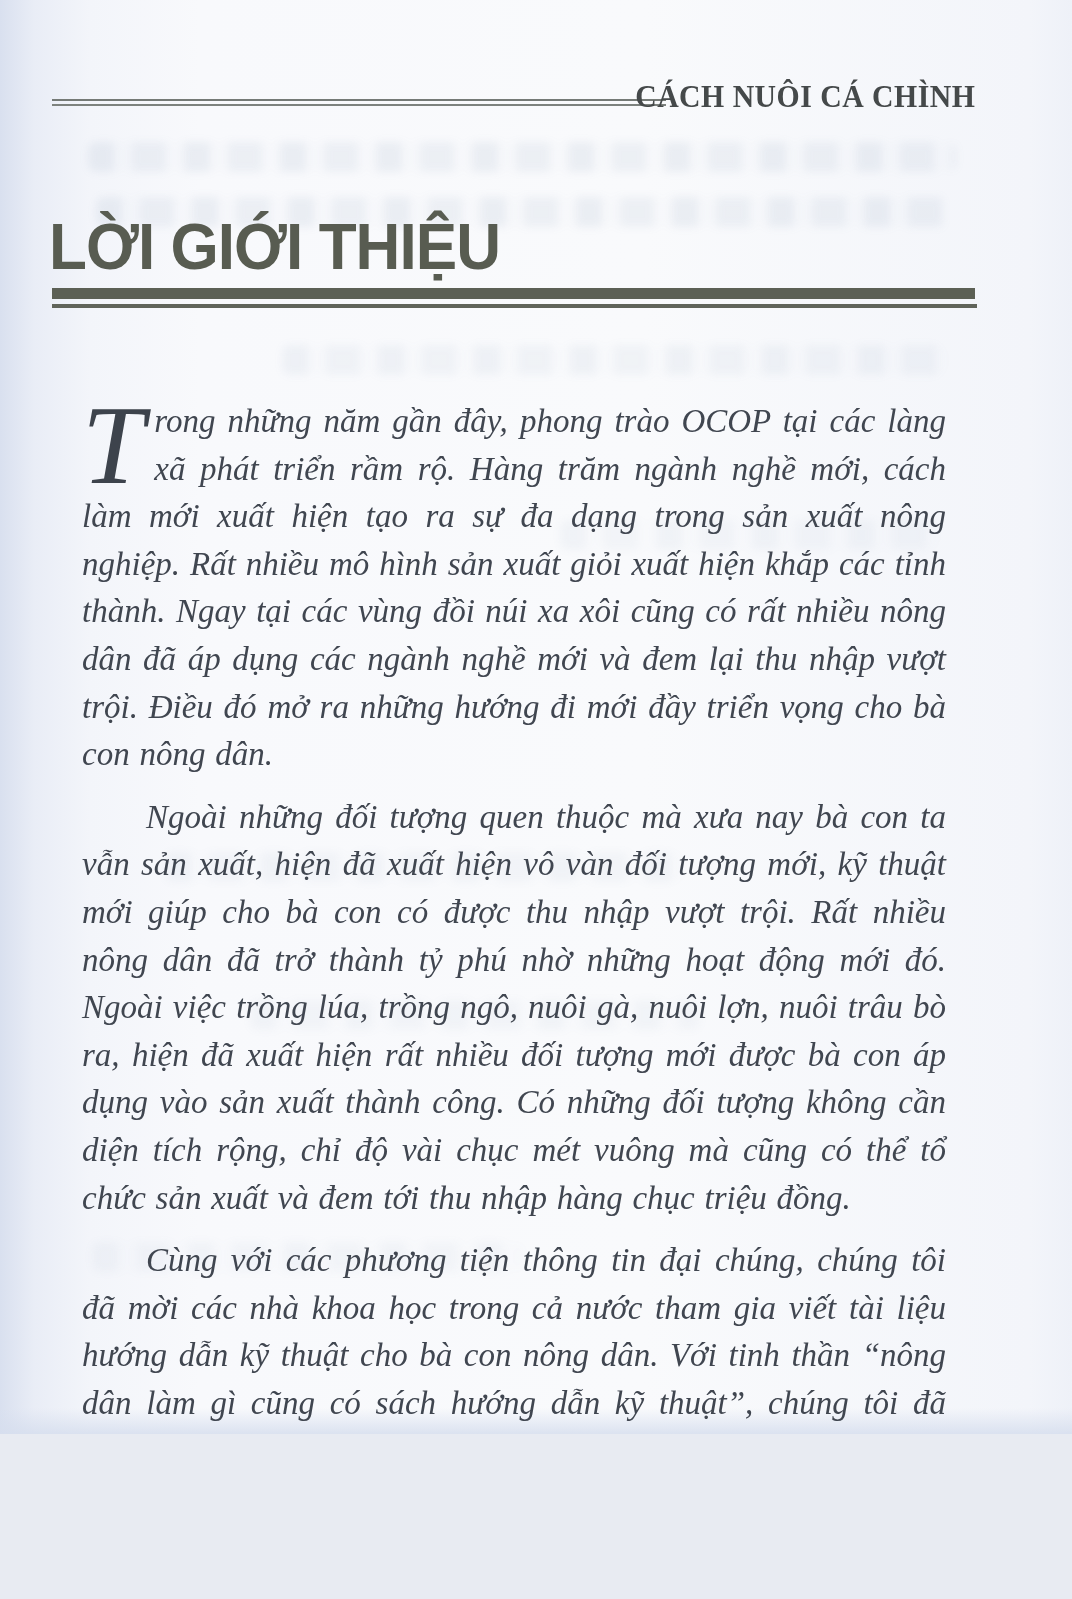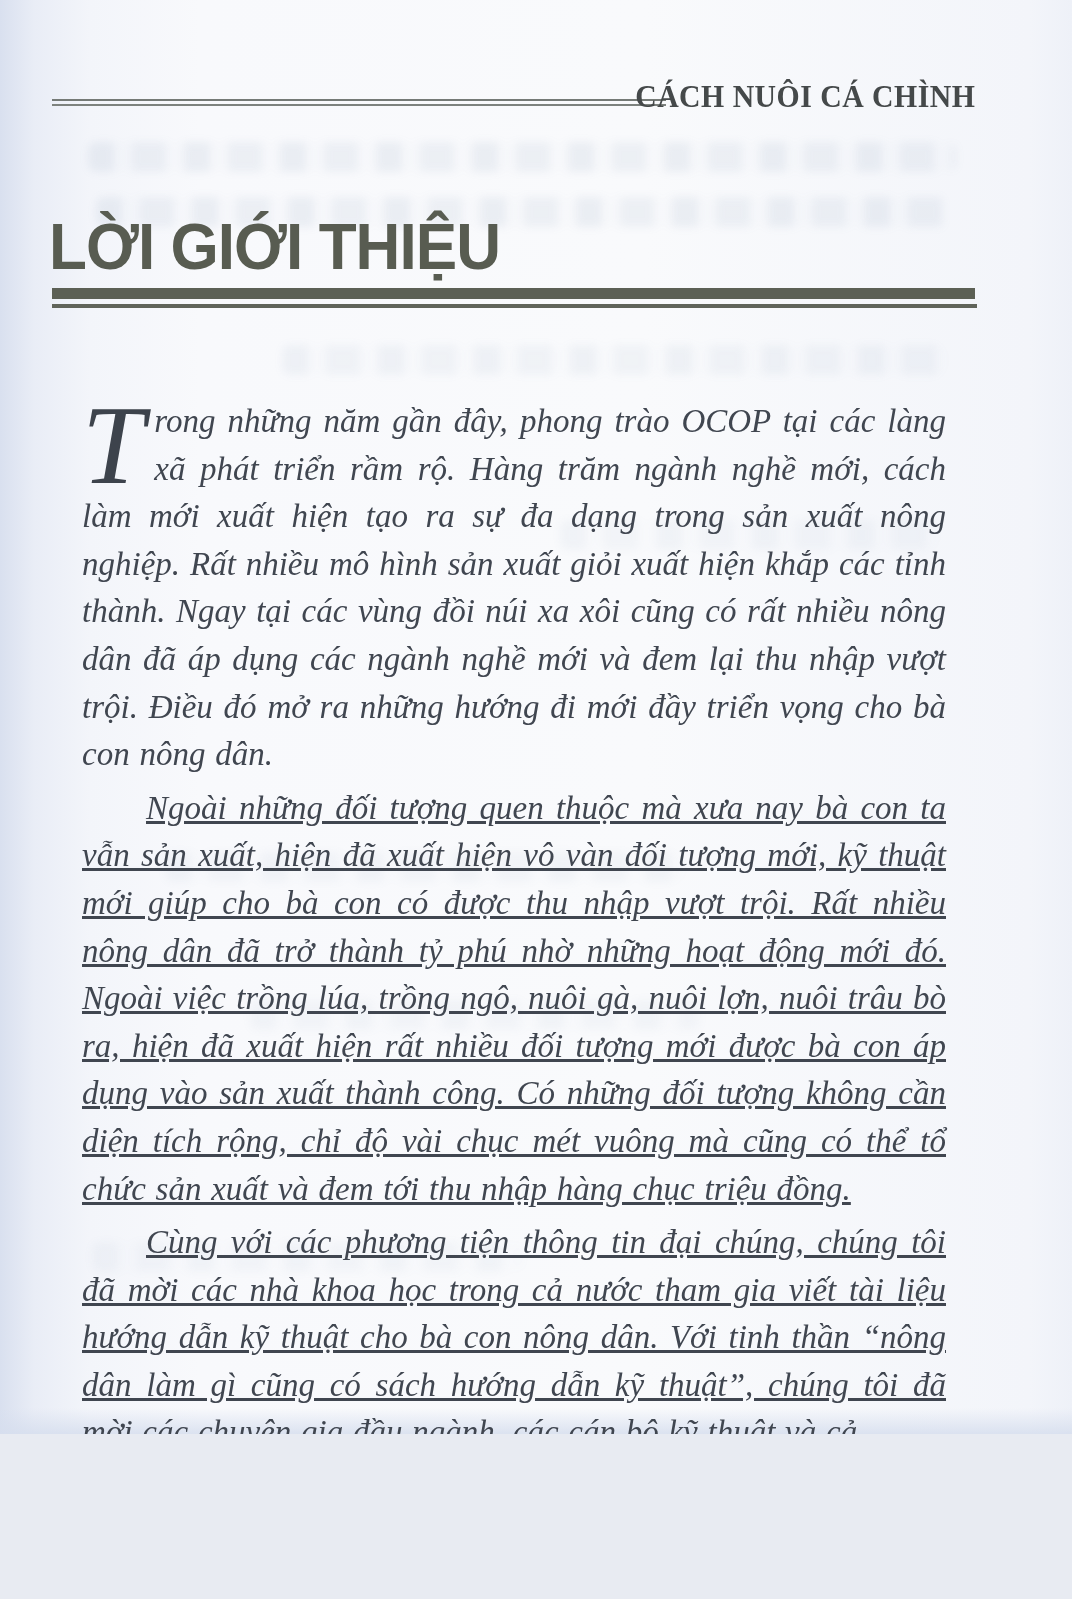--- a/index.html
+++ b/index.html
@@ -84,21 +84,21 @@
     width: 864px;
     font-family: "Liberation Serif", serif;
     font-style: italic;
     font-size: 33px;
     line-height: 47.6px;
     color: #404650;
     text-align: justify;
     word-spacing: 1.5px;
   }
   .body-text p { margin: 0; }
-  .body-text p + p { margin-top: 6px; text-indent: 64px; text-decoration: underline; }
+  .body-text p + p { margin-top: 15px; text-indent: 64px; }
 
   .drop-cap {
     float: left;
     font-family: "Liberation Serif", serif;
     font-style: italic;
     font-size: 112px;
     line-height: 82px;
     padding: 6px 10px 0 0;
     color: #3d434c;
   }

